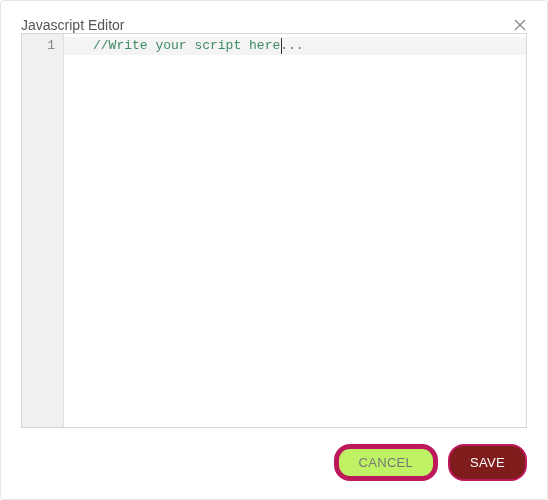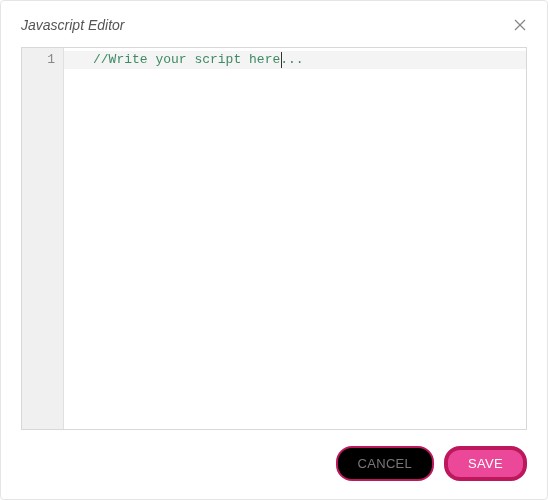--- a/index.html
+++ b/index.html
@@ -21,22 +21,20 @@
       width: 100%;
       height: 100%;
       display: flex;
       flex-direction: column;
       padding: 16px 20px 18px 20px;
     }
     .header {
       display: flex;
       justify-content: space-between;
       align-items: center;
-      margin-bottom: 14px;
-      font-style: italic;
     }
     .title {
       font-size: 14px;
       color: #555;
       font-weight: 400;
     }
     .close-icon {
       cursor: pointer;
       color: #888;
       width: 14px;
@@ -110,28 +108,28 @@
     .btn {
       border-radius: 16px;
       font-size: 13px;
       padding: 6px 20px;
       cursor: pointer;
       border: 1px solid transparent;
       font-weight: 500;
       letter-spacing: 0.3px;
     }
     .btn-cancel {
-      background: #000000;
+      background: #bef264;
       color: #777;
-      border: 2px solid #be185d;
+      border: 5px solid #be185d;
     }
     .btn-save {
-      background: #ec4899;
+      background: #7f1d1d;
       color: #fff;
-      border: 4px solid #be185d;
+      border: 2px solid #be185d;
     }
   </style>
 </head>
 <body>
 
 <div class="dialog">
   <div class="header">
     <div class="title">Javascript Editor</div>
     <div class="close-icon">
       <svg viewBox="0 0 12 12" stroke="currentColor" stroke-width="1.2" fill="none">

